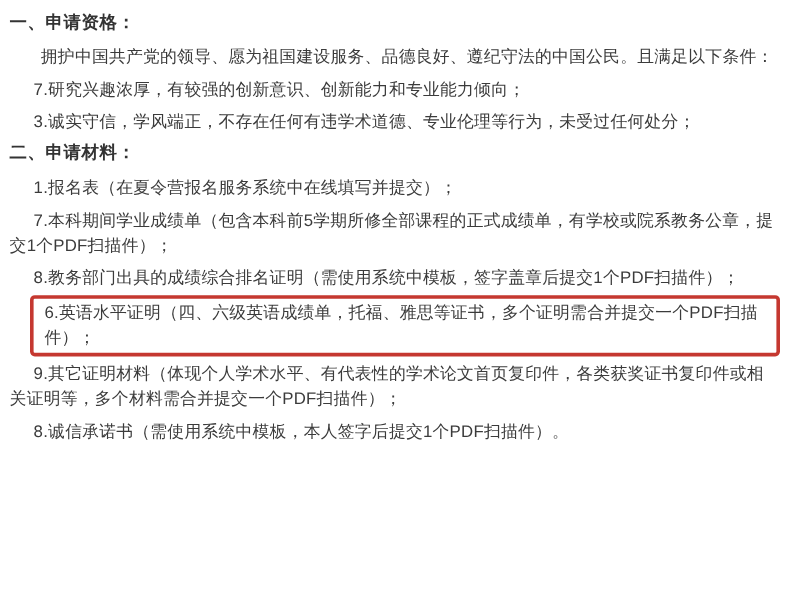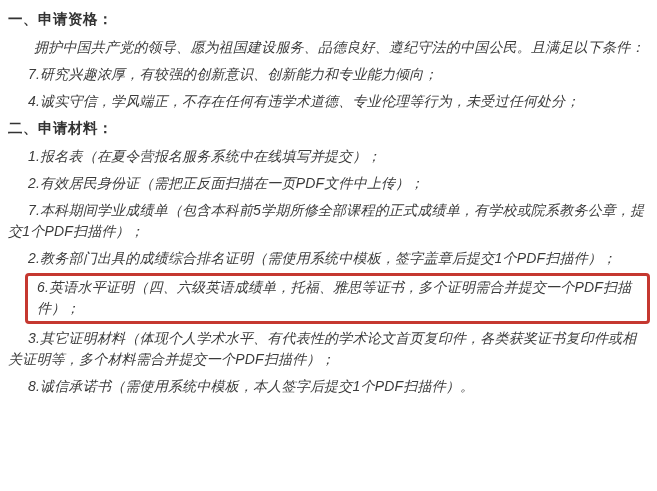--- a/index.html
+++ b/index.html
@@ -28,21 +28,20 @@
     font-size: 14.5px;
     font-weight: bold;
     color: #333333;
     margin: 0 0 7px 0;
     letter-spacing: 0.5px;
   }
   .para {
     margin: 0 0 6px 0;
     text-indent: 20px;
     letter-spacing: 0.2px;
-    font-style: italic;
   }
   .para-intro { text-indent: 26px; }
   .para-highlight {
     text-indent: 0;
     margin: -2px 0 4px 0;
   }
   .highlight-box {
     display: inline-block;
     border: 3px solid var(--accent);
     border-radius: 4px;
@@ -52,30 +51,29 @@
 </style>
 </head>
 <body>
 
 <div class="page">
 
   <section>
     <h2 class="sec-title">一、申请资格：</h2>
     <p class="para para-intro">拥护中国共产党的领导、愿为祖国建设服务、品德良好、遵纪守法的中国公民。且满足以下条件：</p>
     <p class="para">7.研究兴趣浓厚，有较强的创新意识、创新能力和专业能力倾向；</p>
-    <p class="para">4.诚实守信，学风端正，不存在任何有违学术道德、专业伦理等行为，未受过任何处分；</p>
+    <p class="para">3.诚实守信，学风端正，不存在任何有违学术道德、专业伦理等行为，未受过任何处分；</p>
   </section>
 
   <section>
     <h2 class="sec-title">二、申请材料：</h2>
     <p class="para">1.报名表（在夏令营报名服务系统中在线填写并提交）；</p>
-    <p class="para">2.有效居民身份证（需把正反面扫描在一页PDF文件中上传）；</p>
     <p class="para">7.本科期间学业成绩单（包含本科前5学期所修全部课程的正式成绩单，有学校或院系教务公章，提交1个PDF扫描件）；</p>
-    <p class="para">2.教务部门出具的成绩综合排名证明（需使用系统中模板，签字盖章后提交1个PDF扫描件）；</p>
+    <p class="para">8.教务部门出具的成绩综合排名证明（需使用系统中模板，签字盖章后提交1个PDF扫描件）；</p>
     <p class="para para-highlight">
       <span class="highlight-box">6.英语水平证明（四、六级英语成绩单，托福、雅思等证书，多个证明需合并提交一个PDF扫描件）；</span>
     </p>
-    <p class="para">3.其它证明材料（体现个人学术水平、有代表性的学术论文首页复印件，各类获奖证书复印件或相关证明等，多个材料需合并提交一个PDF扫描件）；</p>
+    <p class="para">9.其它证明材料（体现个人学术水平、有代表性的学术论文首页复印件，各类获奖证书复印件或相关证明等，多个材料需合并提交一个PDF扫描件）；</p>
     <p class="para">8.诚信承诺书（需使用系统中模板，本人签字后提交1个PDF扫描件）。</p>
 
   </section>
 
 </div>
 
 </body></html>

